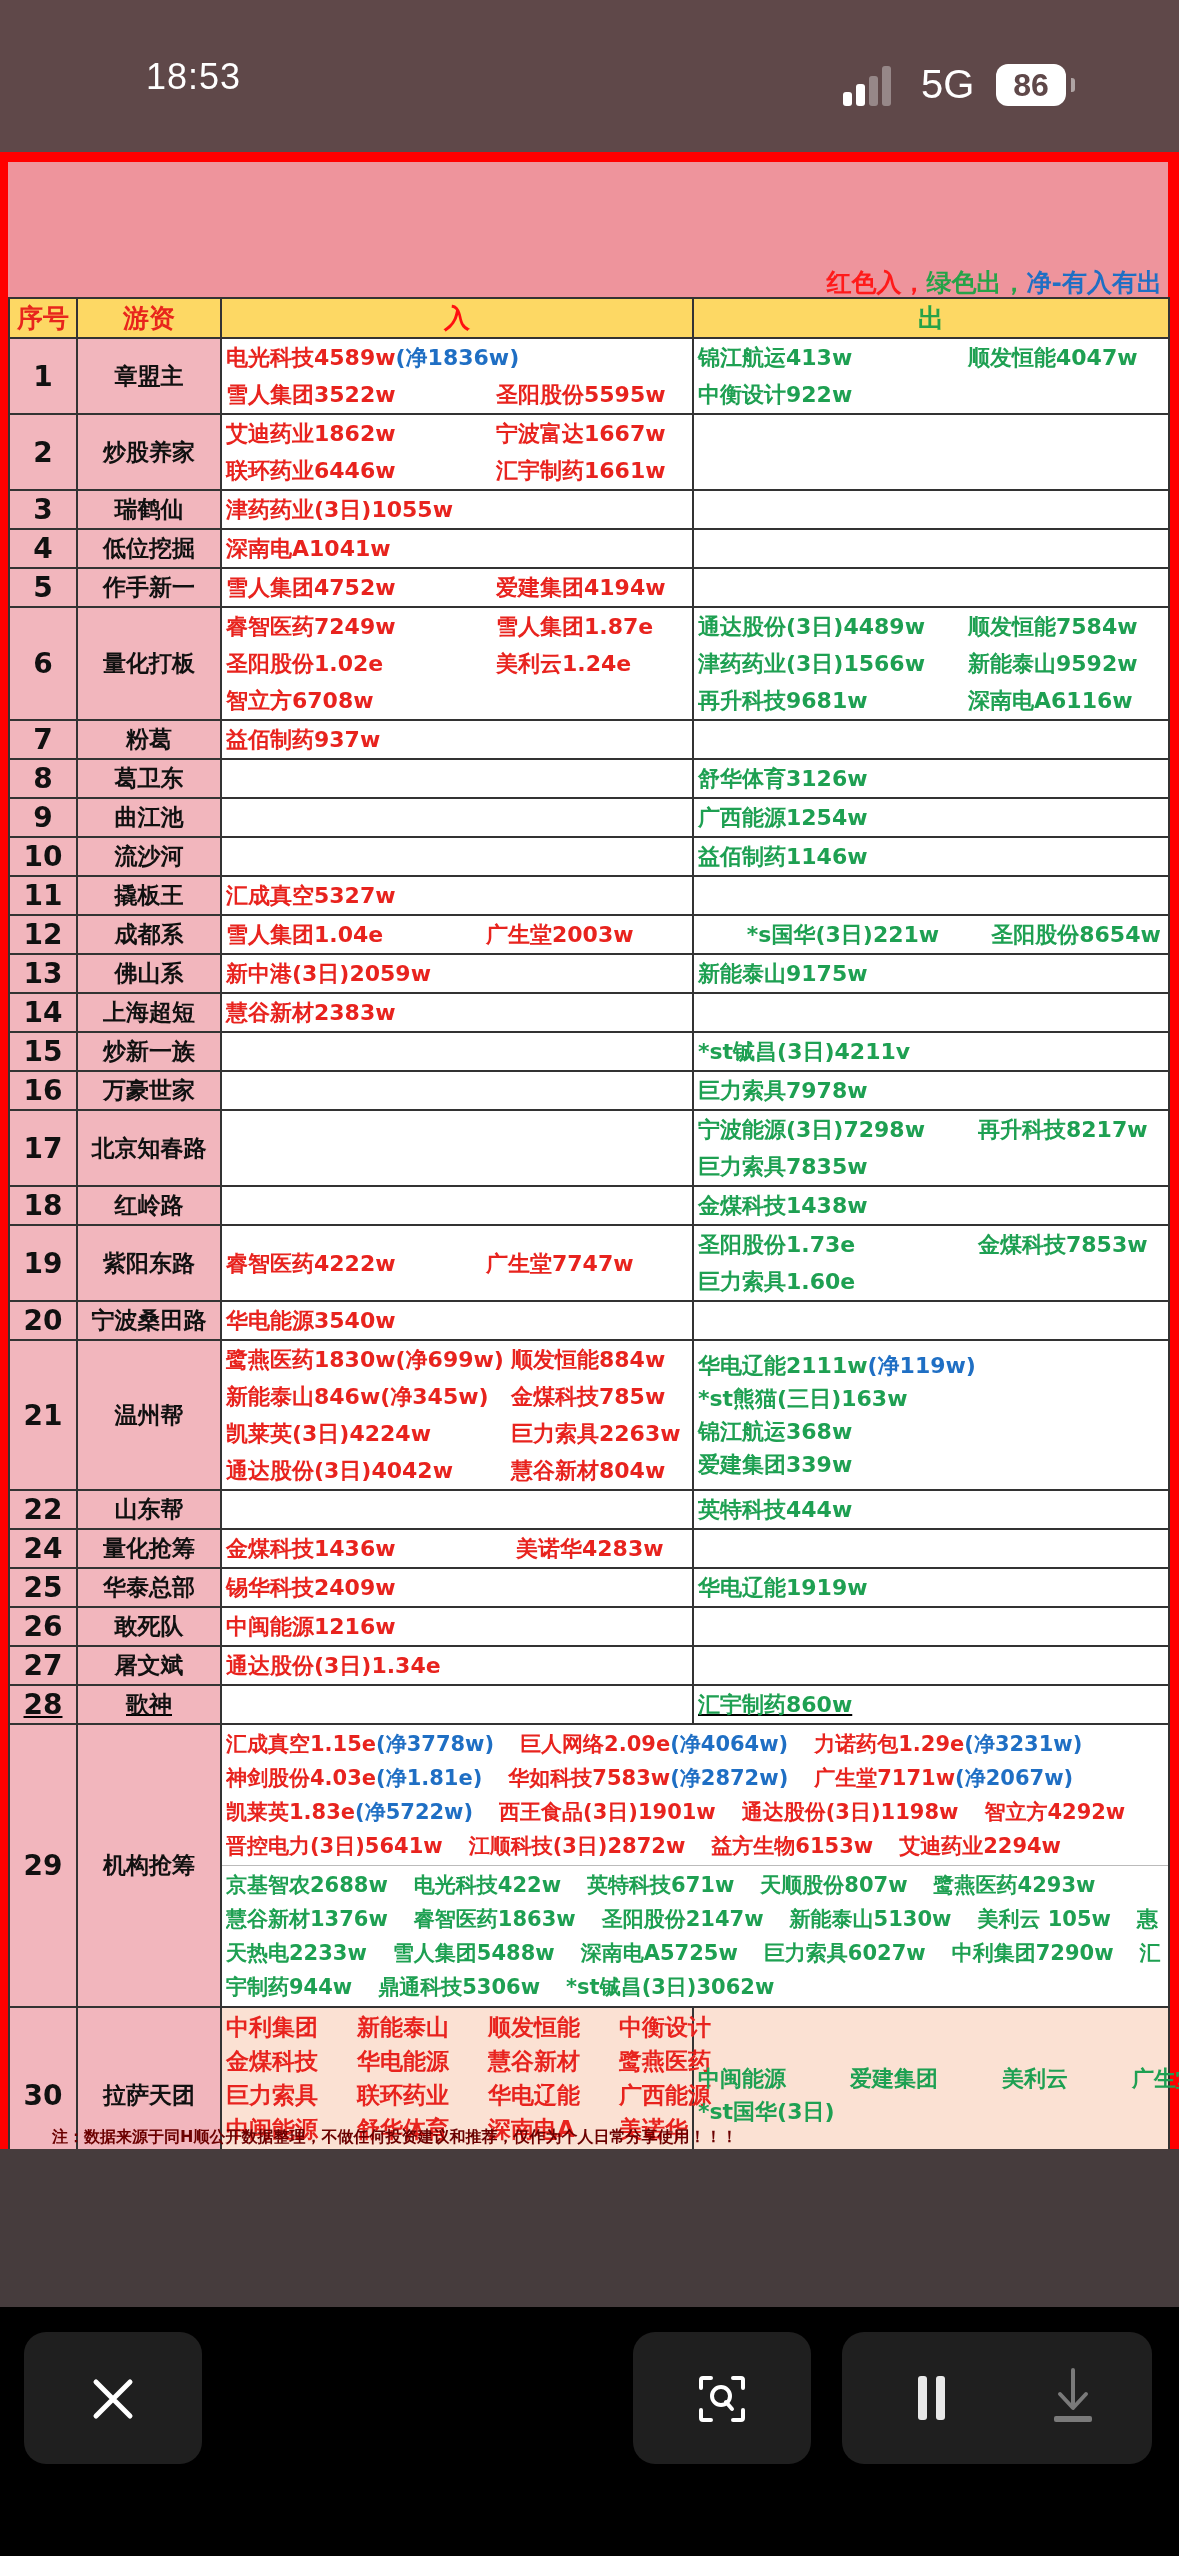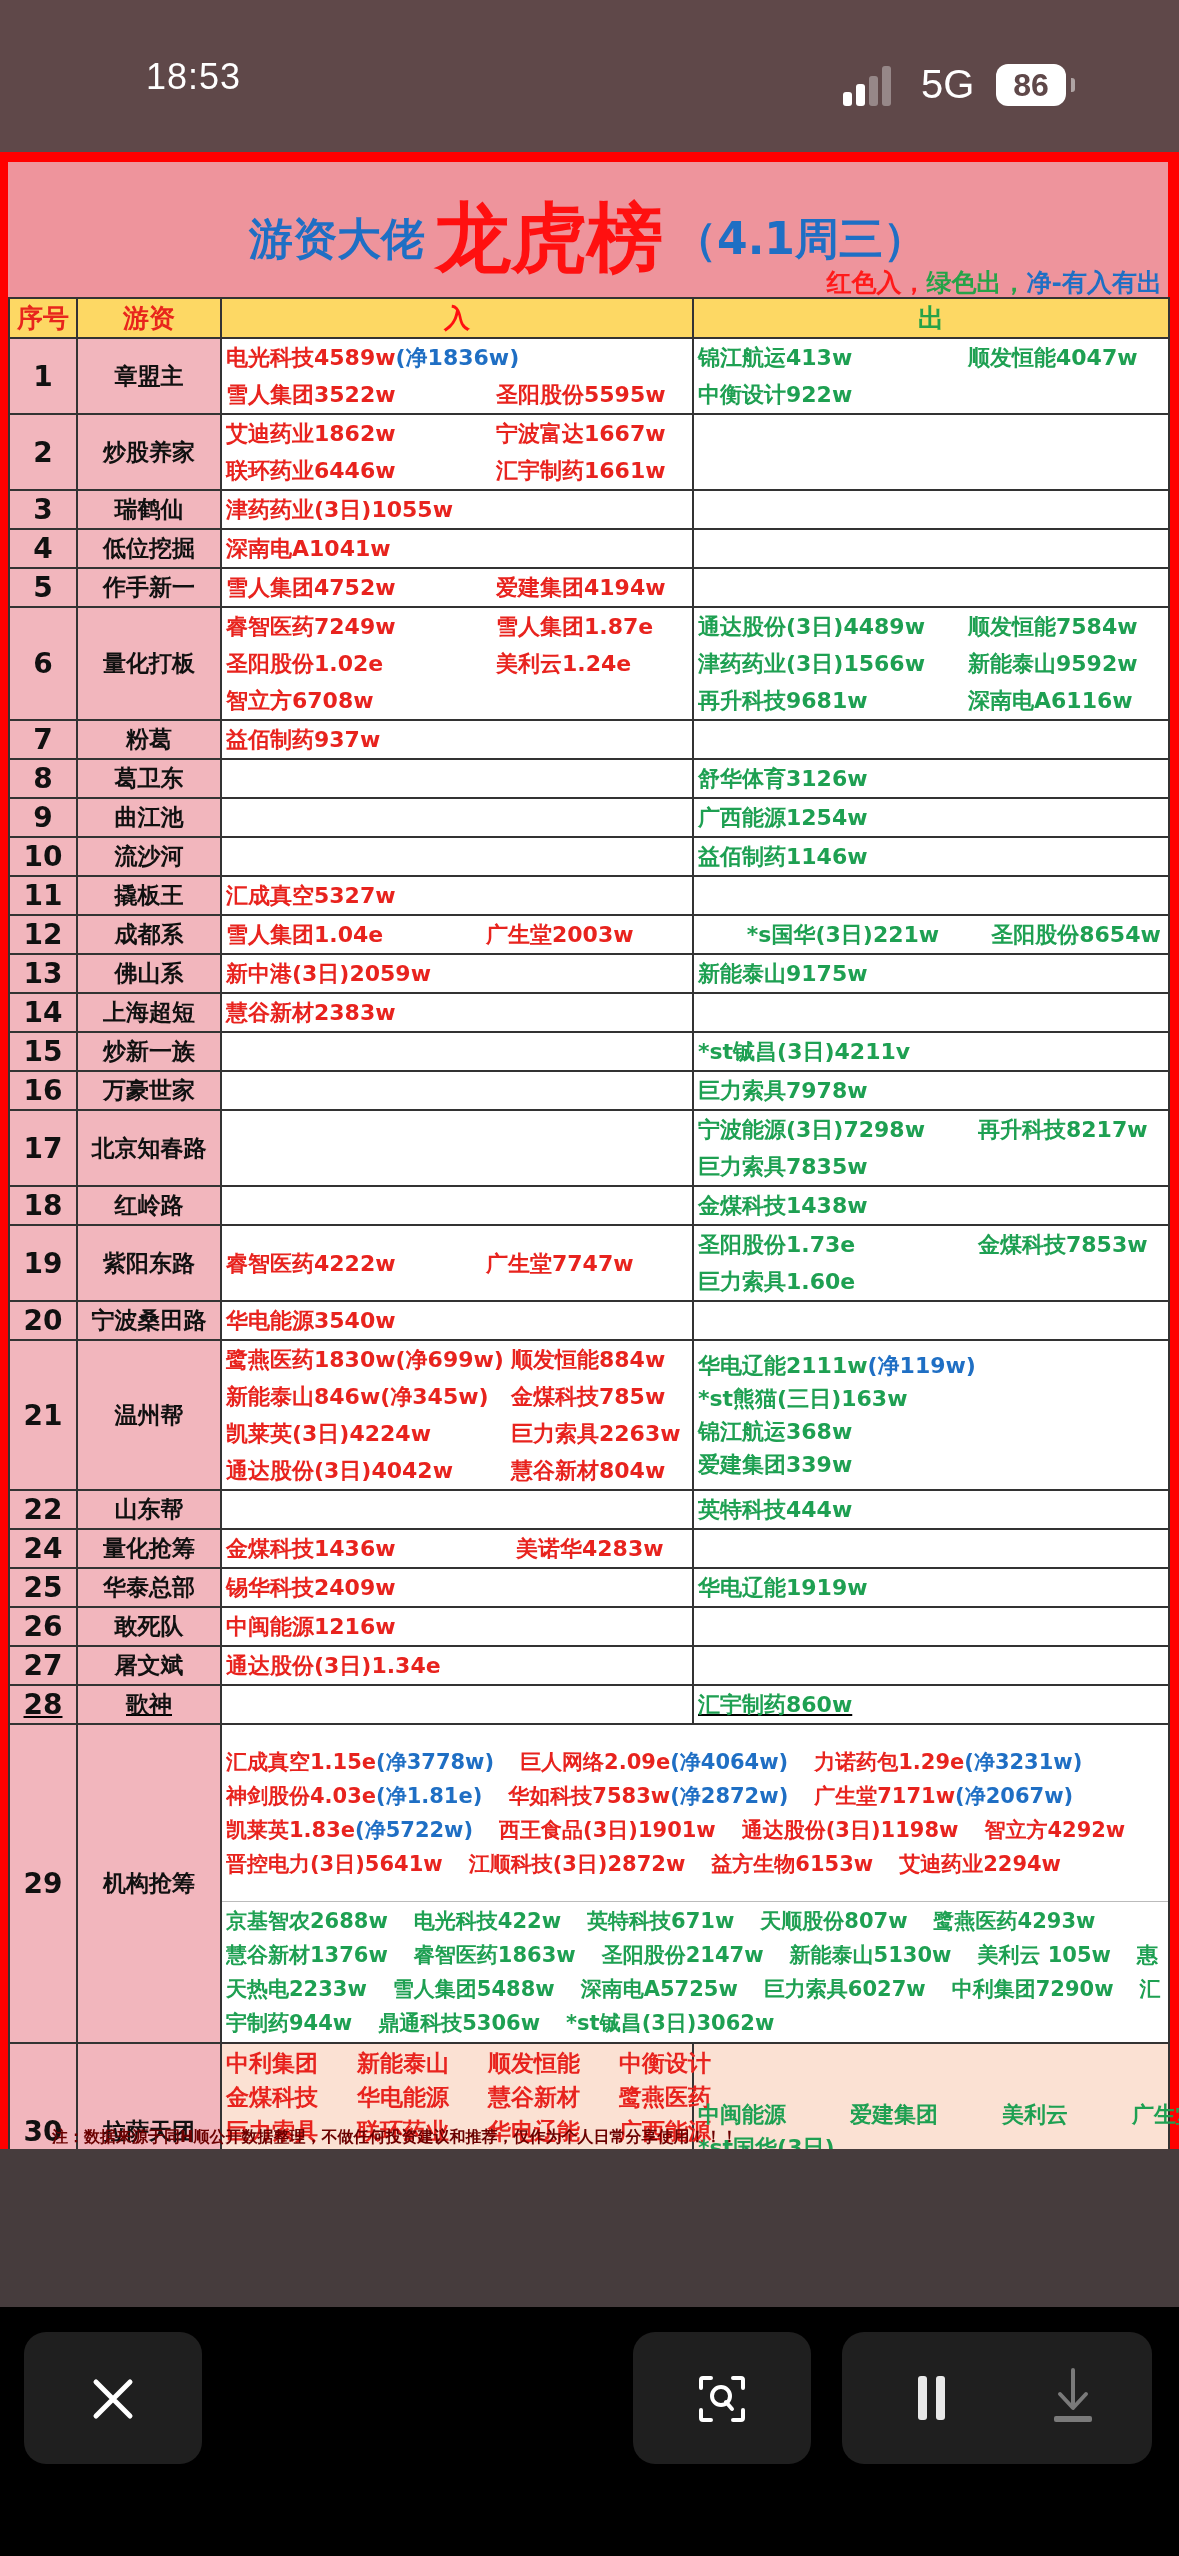--- a/index.html
+++ b/index.html
@@ -65,23 +65,20 @@
     <span class="dim" style="left:26px;height:30px"></span>
     <span class="dim" style="left:39px;height:40px"></span>
   </div>
   <span class="sb-net">5G</span>
   <span class="sb-battery">86</span>
   <span class="sb-battery-tip"></span>
 </div>
 
 <div class="poster">
   <div class="title-area">
-    <div class="title-line">
-      <span class="t-pre">游资大佬</span><span class="t-main">龙虎榜</span><span class="t-date">（4.1周三）</span>
-    </div>
     <div class="legend">
       <span class="lg-red">红色入，</span><span class="lg-green">绿色出，</span><span class="lg-blue">净-有入有出</span>
     </div>
   </div>
 
   <table class="board" id="board">
     <colgroup>
         <col style="width:68px">
         <col style="width:144px">
         <col style="width:472px">
@@ -429,21 +426,21 @@
           <td class="out">
             <div class="grid2">
               <div class="item"><span class="green">汇宇制药860w</span></div>
             </div>
           </td>
         </tr>
         <tr style="height: 272px;">
           <td class="seq">29</td>
           <td class="name">机构抢筹</td>
           <td class="in" colspan="2" style="padding: 0px;">
-            <div style="padding: 20px 4px; border-bottom: 1px solid rgb(187, 187, 187);">
+            <div style="padding: 2px 4px; border-bottom: 1px solid rgb(187, 187, 187);">
               <div class="flow"><span class="red">汇成真空1.15e</span><span class="blue">(净3778w)</span><span class="sp"></span><span class="red">巨人网络2.09e</span><span class="blue">(净4064w)</span><span class="sp"></span><span class="red">力诺药包1.29e</span><span class="blue">(净3231w)</span></div>
               <div class="flow"><span class="red">神剑股份4.03e</span><span class="blue">(净1.81e)</span><span class="sp"></span><span class="red">华如科技7583w</span><span class="blue">(净2872w)</span><span class="sp"></span><span class="red">广生堂7171w</span><span class="blue">(净2067w)</span></div>
               <div class="flow"><span class="red">凯莱英1.83e</span><span class="blue">(净5722w)</span><span class="sp"></span><span class="red">西王食品(3日)1901w</span><span class="sp"></span><span class="red">通达股份(3日)1198w</span><span class="sp"></span><span class="red">智立方4292w</span></div>
               <div class="flow"><span class="red">晋控电力(3日)5641w</span><span class="sp"></span><span class="red">江顺科技(3日)2872w</span><span class="sp"></span><span class="red">益方生物6153w</span><span class="sp"></span><span class="red">艾迪药业2294w</span></div>
             </div>
             <div style="padding: 2px 4px;">
               <div class="flow"><span class="green">京基智农2688w</span><span class="sp"></span><span class="green">电光科技422w</span><span class="sp"></span><span class="green">英特科技671w</span><span class="sp"></span><span class="green">天顺股份807w</span><span class="sp"></span><span class="green">鹭燕医药4293w</span></div>
               <div class="flow"><span class="green">慧谷新材1376w</span><span class="sp"></span><span class="green">睿智医药1863w</span><span class="sp"></span><span class="green">圣阳股份2147w</span><span class="sp"></span><span class="green">新能泰山5130w</span><span class="sp"></span><span class="green">美利云 105w</span><span class="sp"></span><span class="green">惠</span></div>
               <div class="flow"><span class="green">天热电2233w</span><span class="sp"></span><span class="green">雪人集团5488w</span><span class="sp"></span><span class="green">深南电A5725w</span><span class="sp"></span><span class="green">巨力索具6027w</span><span class="sp"></span><span class="green">中利集团7290w</span><span class="sp"></span><span class="green">汇</span></div>
               <div class="flow"><span class="green">宇制药944w</span><span class="sp"></span><span class="green">鼎通科技5306w</span><span class="sp"></span><span class="green">*st铖昌(3日)3062w</span></div>

